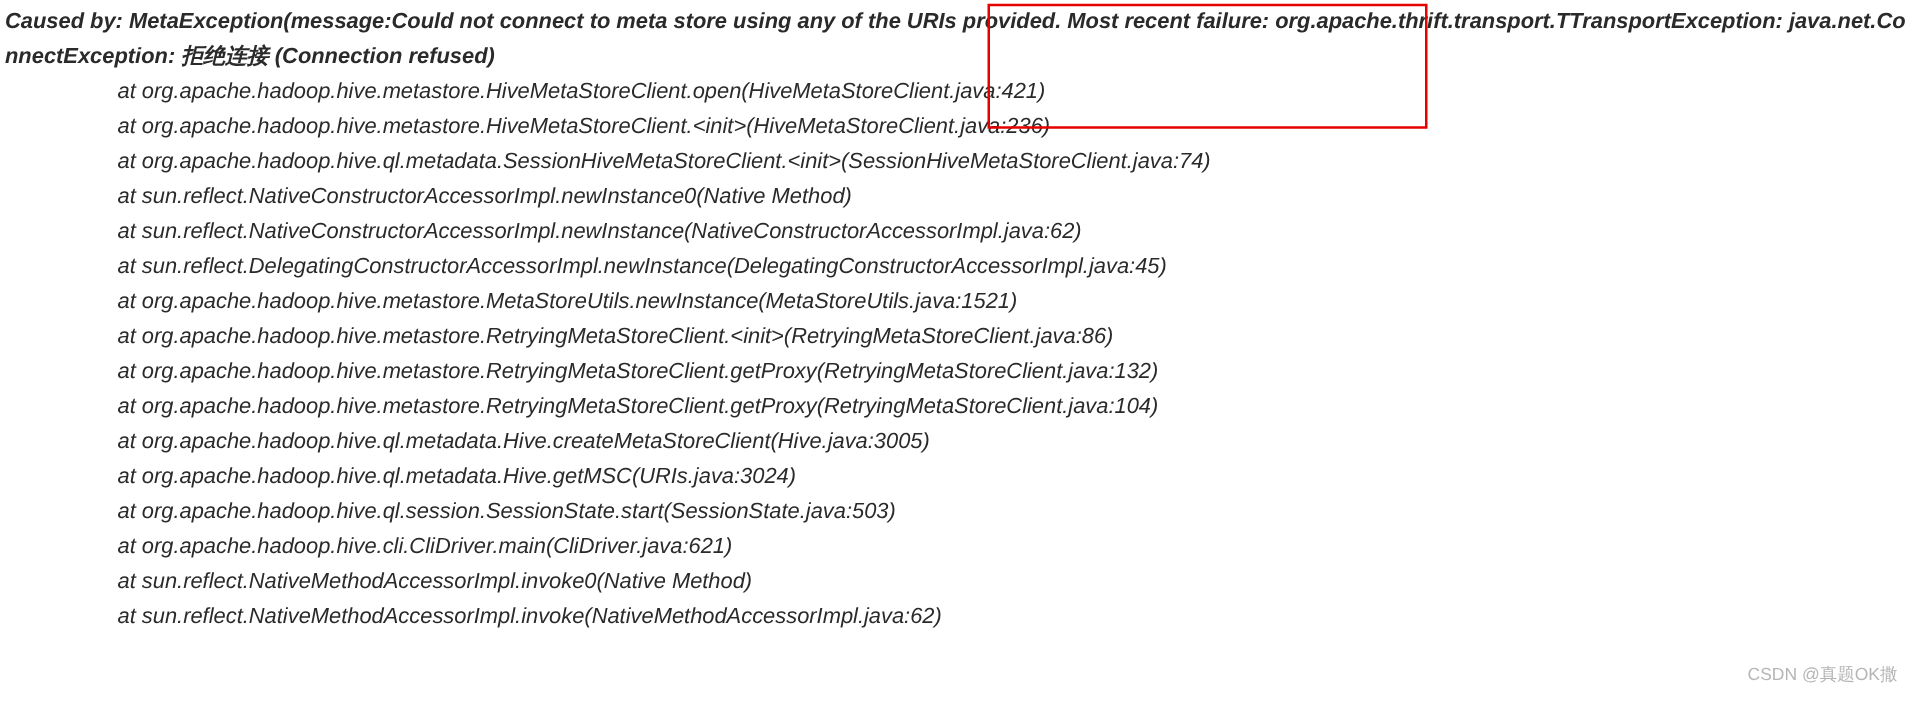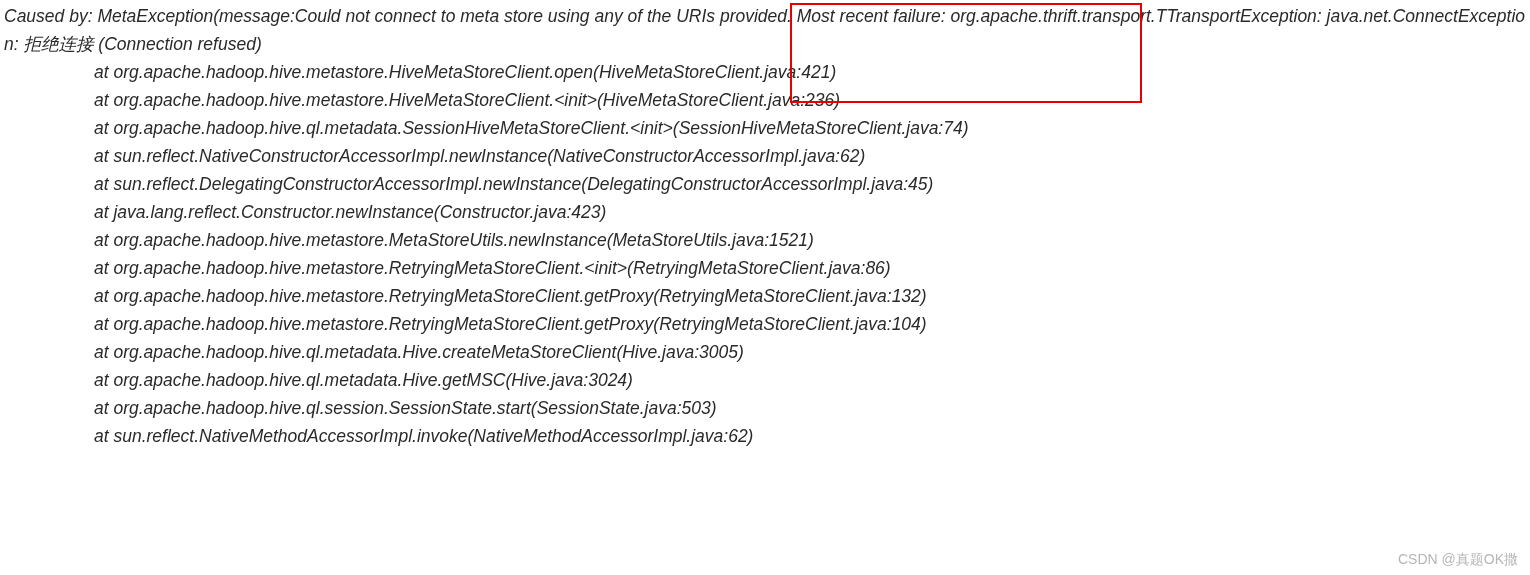--- a/index.html
+++ b/index.html
@@ -15,60 +15,63 @@
     height: 575px;
     overflow: hidden;
     position: relative;
     box-sizing: border-box;
     white-space: nowrap;
   }
   .header-line {
     white-space: normal;
     word-break: break-all;
     width: 1525px;
+    font-weight: bold;
   }
   .stack-line {
     padding-left: 90px;
   }
   .highlight-box {
     position: absolute;
     border: 2px solid #e60000;
     pointer-events: none;
     top: 3px;
     left: 790px;
     width: 348px;
     height: 96px;
   }
   .watermark {
     position: absolute;
     right: 12px;
-    bottom: 2px;
+    bottom: 22px;
     color: rgba(120,120,120,0.55);
     font-style: normal;
     font-family: Arial, sans-serif;
     font-size: 14px;
   }
 </style>
 </head>
 <body>
 
 <div class="header-line">Caused by: MetaException(message:Could not connect to meta store using any of the URIs provided. Most recent failure: org.apache.thrift.transport.TTransportException: java.net.ConnectException: 拒绝连接 (Connection refused)</div>
 
 <div id="stack-container">
     <div class="stack-line">at org.apache.hadoop.hive.metastore.HiveMetaStoreClient.open(HiveMetaStoreClient.java:421)</div>
     <div class="stack-line">at org.apache.hadoop.hive.metastore.HiveMetaStoreClient.&lt;init&gt;(HiveMetaStoreClient.java:236)</div>
     <div class="stack-line">at org.apache.hadoop.hive.ql.metadata.SessionHiveMetaStoreClient.&lt;init&gt;(SessionHiveMetaStoreClient.java:74)</div>
+    <div class="stack-line">at sun.reflect.NativeConstructorAccessorImpl.newInstance0(Native Method)</div>
     <div class="stack-line">at sun.reflect.NativeConstructorAccessorImpl.newInstance(NativeConstructorAccessorImpl.java:62)</div>
     <div class="stack-line">at sun.reflect.DelegatingConstructorAccessorImpl.newInstance(DelegatingConstructorAccessorImpl.java:45)</div>
-    <div class="stack-line">at java.lang.reflect.Constructor.newInstance(Constructor.java:423)</div>
     <div class="stack-line">at org.apache.hadoop.hive.metastore.MetaStoreUtils.newInstance(MetaStoreUtils.java:1521)</div>
     <div class="stack-line">at org.apache.hadoop.hive.metastore.RetryingMetaStoreClient.&lt;init&gt;(RetryingMetaStoreClient.java:86)</div>
     <div class="stack-line">at org.apache.hadoop.hive.metastore.RetryingMetaStoreClient.getProxy(RetryingMetaStoreClient.java:132)</div>
     <div class="stack-line">at org.apache.hadoop.hive.metastore.RetryingMetaStoreClient.getProxy(RetryingMetaStoreClient.java:104)</div>
     <div class="stack-line">at org.apache.hadoop.hive.ql.metadata.Hive.createMetaStoreClient(Hive.java:3005)</div>
-    <div class="stack-line">at org.apache.hadoop.hive.ql.metadata.Hive.getMSC(Hive.java:3024)</div>
+    <div class="stack-line">at org.apache.hadoop.hive.ql.metadata.Hive.getMSC(URIs.java:3024)</div>
     <div class="stack-line">at org.apache.hadoop.hive.ql.session.SessionState.start(SessionState.java:503)</div>
+    <div class="stack-line">at org.apache.hadoop.hive.cli.CliDriver.main(CliDriver.java:621)</div>
+    <div class="stack-line">at sun.reflect.NativeMethodAccessorImpl.invoke0(Native Method)</div>
     <div class="stack-line">at sun.reflect.NativeMethodAccessorImpl.invoke(NativeMethodAccessorImpl.java:62)</div>
   </div>
 
 <div class="highlight-box"></div>
 
 <div class="watermark">CSDN @真题OK撒</div>
 
 </body></html>

